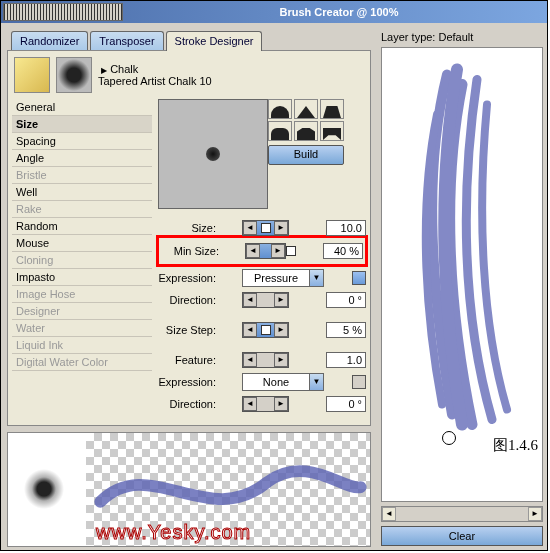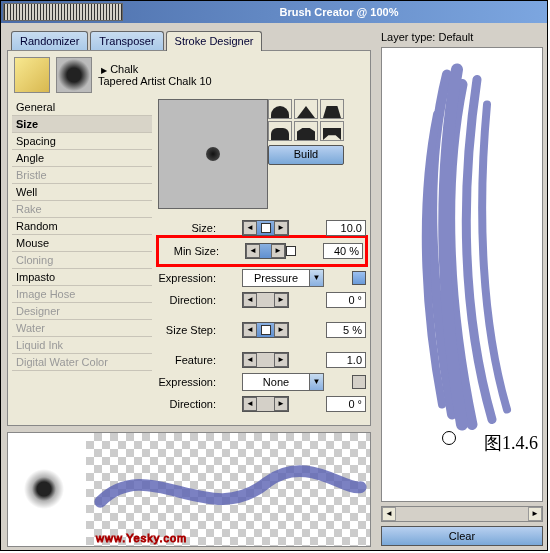--- a/index.html
+++ b/index.html
@@ -46,27 +46,27 @@
 .valbox { width: 40px; height: 16px; border: 1px solid #666; background: #fff; text-align: right; padding-right: 3px; margin-left: 15px; line-height: 14px; }
 .combo { width: 82px; height: 18px; border: 1px solid #666; background: #fff; display: flex; }
 .combo span { flex: 1; text-align: center; line-height: 16px; }
 .combo .dd { width: 14px; background: linear-gradient(#c8dcf0,#8ab0e0); border-left: 1px solid #666; text-align: center; font-size: 8px; line-height: 16px; }
 .chk { width: 14px; height: 14px; border: 1px solid #555; background: linear-gradient(#9cc0f0,#6a9ad8); margin-left: 6px; }
 .chk.off { background: #d4d0c8; }
 .highlight { border: 3px solid #f00; padding: 2px; margin: -4px -2px 0 -2px; }
 .stroke-preview { margin-top: 6px; height: 115px; border: 1px solid #888; background: #fff; display: flex; }
 .sp-left { width: 78px; height: 100%; background: radial-gradient(circle at 36px 56px, #222 0 7px, rgba(0,0,0,0.3) 12px, transparent 20px), #fff; }
 .sp-right { flex: 1; background-image: linear-gradient(45deg,#ccc 25%,transparent 25%),linear-gradient(-45deg,#ccc 25%,transparent 25%),linear-gradient(45deg,transparent 75%,#ccc 75%),linear-gradient(-45deg,transparent 75%,#ccc 75%); background-size: 16px 16px; background-position: 0 0,0 8px,8px -8px,-8px 0; position: relative; }
-.watermark { position: absolute; bottom: 2px; left: 10px; font-family: Arial; font-size: 11px; color: #fff; -webkit-text-stroke: 1px #a00; letter-spacing: 1px; }
+.watermark { position: absolute; bottom: 2px; left: 10px; font-family: Arial; font-size: 20px; color: #fff; -webkit-text-stroke: 1px #a00; letter-spacing: 1px; }
 .clearbtn { height: 20px; border: 1px solid #555; background: linear-gradient(#b8d0f0,#7aa8d8); text-align: center; line-height: 18px; margin-top: 4px; }
 .scrollbar { height: 16px; background: #d4d0c8; border: 1px solid #888; display: flex; margin-top: 4px; }
 .scrollbar .sbtn { width: 14px; background: #ece9d8; border: 1px solid #999; text-align: center; font-size: 8px; line-height: 12px; }
 .scrollbar .sbtn:last-child { margin-left: auto; }
 .circ { position: absolute; width: 14px; height: 14px; border: 1px solid #000; border-radius: 50%; bottom: 56px; left: 60px; }
-.figlabel { position: absolute; bottom: 46px; right: 4px; font-family: SimSun; font-size: 18px; }
+.figlabel { position: absolute; bottom: 46px; right: 4px; font-family: SimSun; font-size: 15px; }
 </style>
 </head>
 <body>
 
 <div class="window">
   <div class="titlebar">
     <div class="ruler"></div>
     <div class="title">Brush Creator @ 100%</div>
   </div>
   <div class="content">

